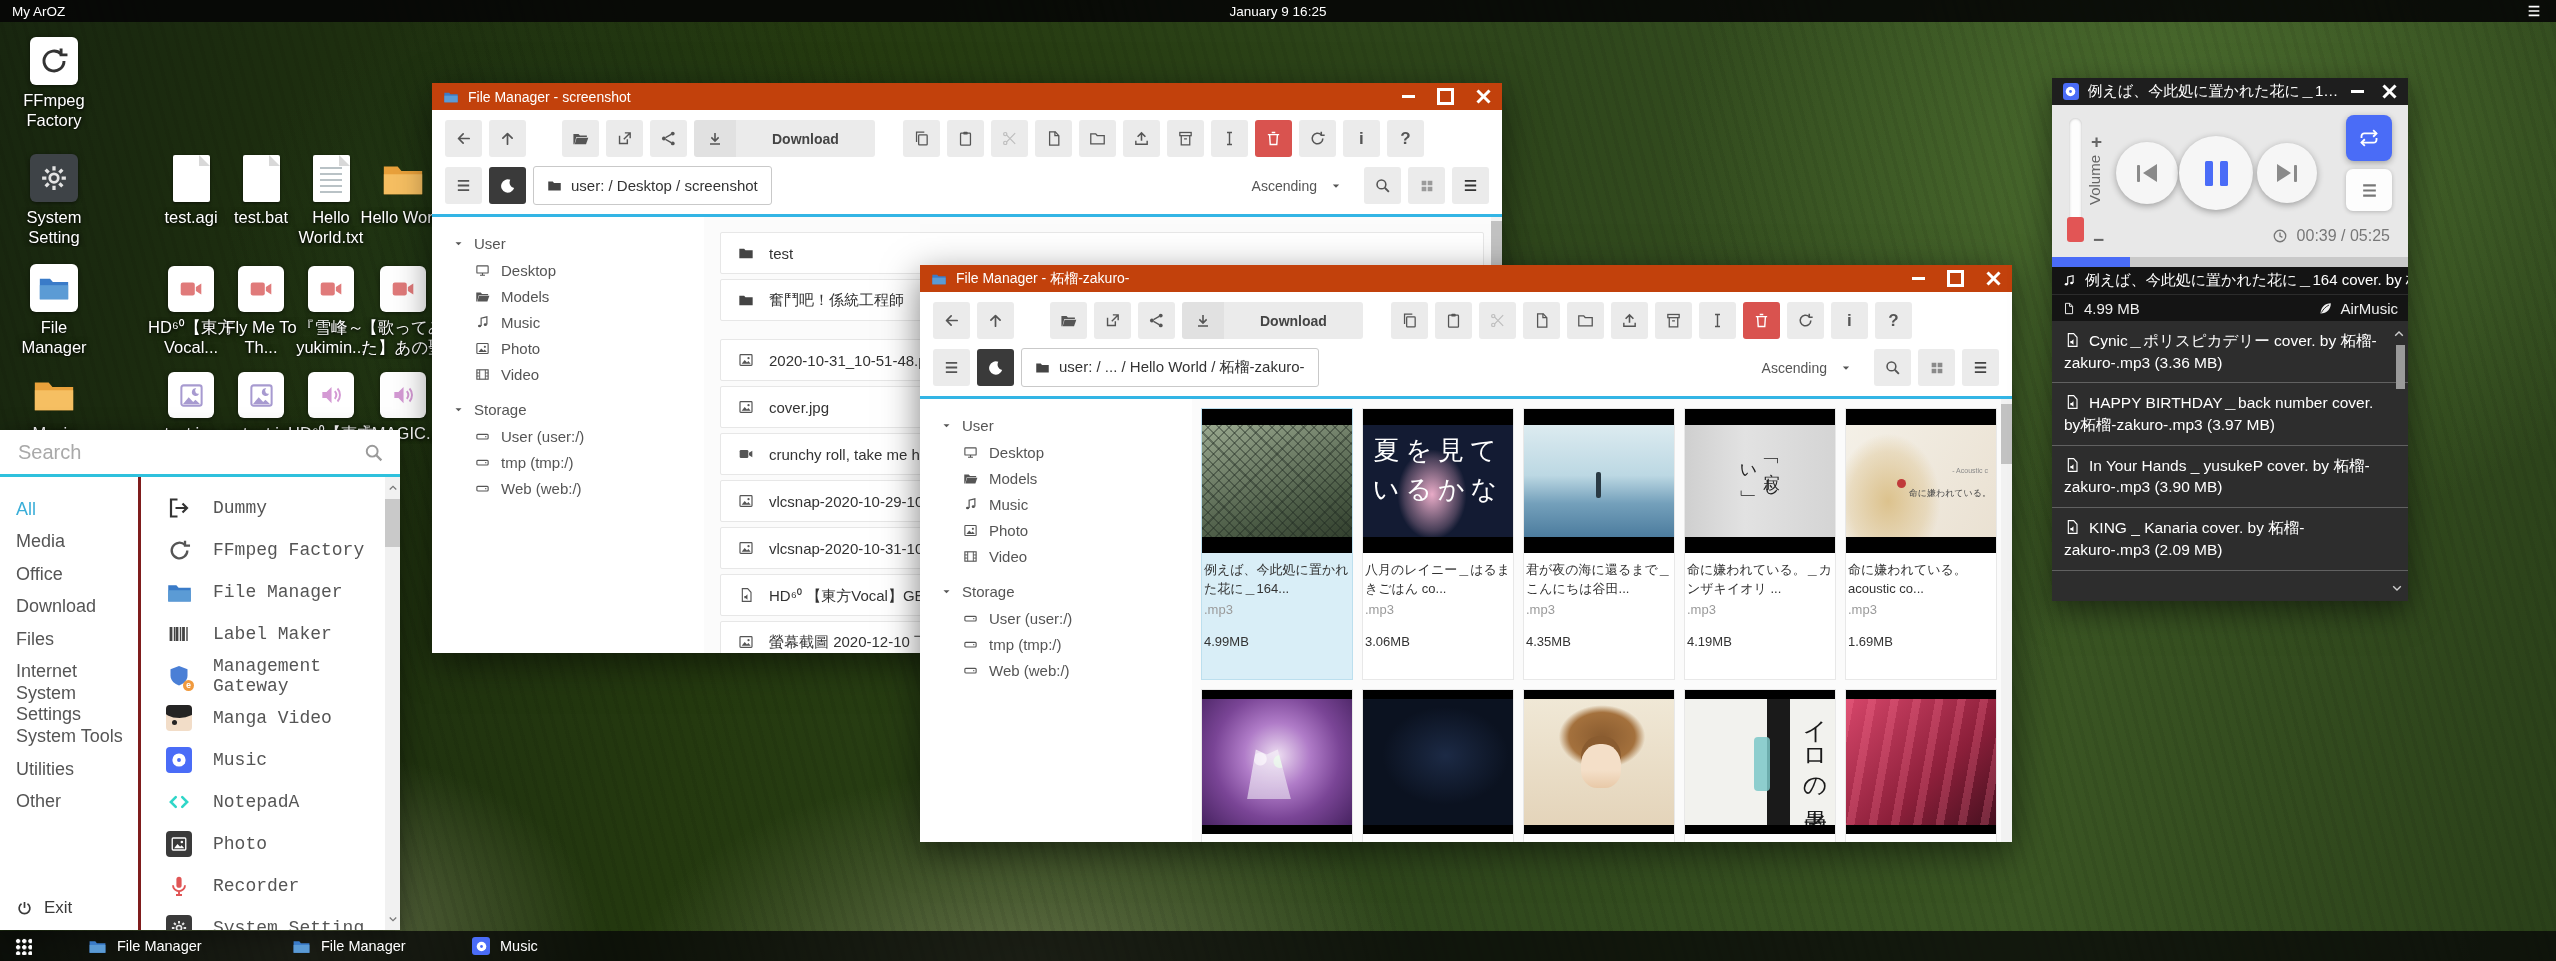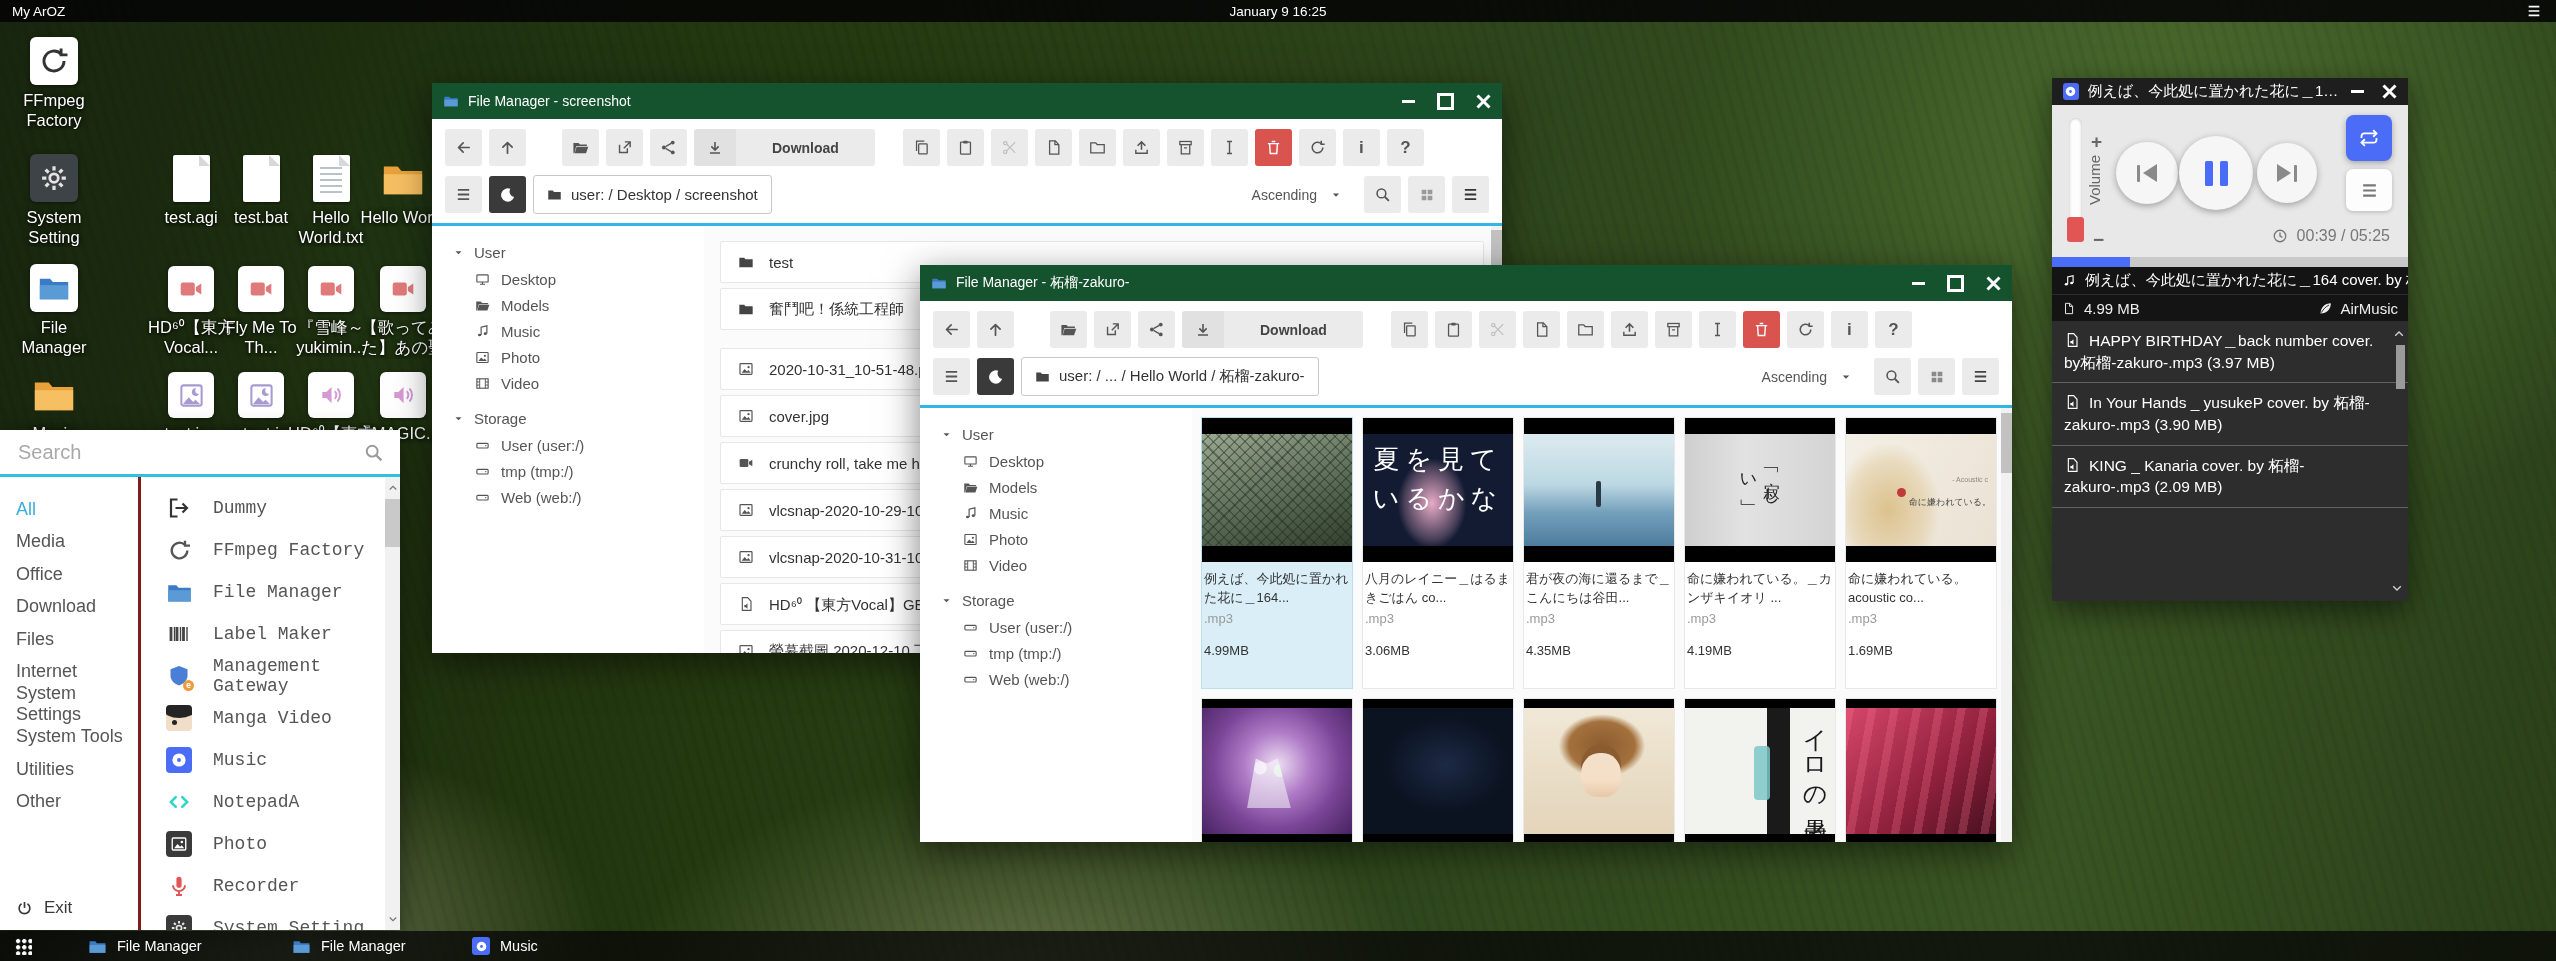--- a/index.html
+++ b/index.html
@@ -41,21 +41,21 @@
     box-shadow:0 1px 3px rgba(0,0,0,.55);}
   .paper::after{content:"";position:absolute;right:0;top:0;width:0;height:0;
     border-left:11px solid #d8d8d8;border-top:11px solid rgba(0,0,0,0);
     border-bottom:0;transform:translate(0,0);}
   .paper.lines::before{content:"";position:absolute;left:7px;right:8px;top:12px;height:26px;
     background:repeating-linear-gradient(#b9c2c6 0 2px, transparent 2px 6px);}
 
   
   .win{position:absolute;background:#fff;box-shadow:0 10px 34px rgba(0,0,0,.5);
     display:flex;flex-direction:column;}
-  .tbar{height:36px;background:#14532d;color:#fff;display:flex;align-items:center;
+  .tbar{height:27px;background:#c2410c;color:#fff;display:flex;align-items:center;
     padding:0 11px;gap:9px;flex-shrink:0;}
   .tbar .ttl{font-size:14px;white-space:nowrap;overflow:hidden;text-overflow:ellipsis;}
   .wctl{margin-left:auto;display:flex;gap:22px;align-items:center;flex-shrink:0;}
   .ctl-min{width:13px;height:3px;background:#fff;}
   .ctl-max{width:11px;height:11px;border:3px solid #fff;}
   .ctl-x{position:relative;width:15px;height:15px;}
   .ctl-x::before,.ctl-x::after{content:"";position:absolute;left:-1px;top:6px;width:17px;height:3px;background:#fff;}
   .ctl-x::before{transform:rotate(45deg);} .ctl-x::after{transform:rotate(-45deg);}
 
   .toolbar{background:#fff;padding:10px 13px 9px;flex-shrink:0;}
@@ -1206,20 +1206,23 @@
       <span class="airm">
         <svg class="ic" width="15" height="15">
             <use href="#i-leaf"></use>
           </svg>
         <span>AirMusic</span>
       </span>
     </div>
     <div class="plist">
       <div class="plitem"><svg class="ic" width="16" height="16">
             <use href="#i-docaudio"></use>
+          </svg><span>Cynic＿ポリスピカデリー cover. by 柘榴-zakuro-.mp3 (3.36 MB)</span></div>
+      <div class="plitem"><svg class="ic" width="16" height="16">
+            <use href="#i-docaudio"></use>
           </svg><span>HAPPY BIRTHDAY＿back number cover. by柘榴-zakuro-.mp3 (3.97 MB)</span></div>
       <div class="plitem"><svg class="ic" width="16" height="16">
             <use href="#i-docaudio"></use>
           </svg><span>In Your Hands _ yusukeP cover. by 柘榴-zakuro-.mp3 (3.90 MB)</span></div>
       <div class="plitem"><svg class="ic" width="16" height="16">
             <use href="#i-docaudio"></use>
           </svg><span>KING _ Kanaria cover. by 柘榴-zakuro-.mp3 (2.09 MB)</span></div>
       <span class="plchev-up">
           <svg class="ic" width="14" height="14">
             <use href="#i-chevup"></use>

